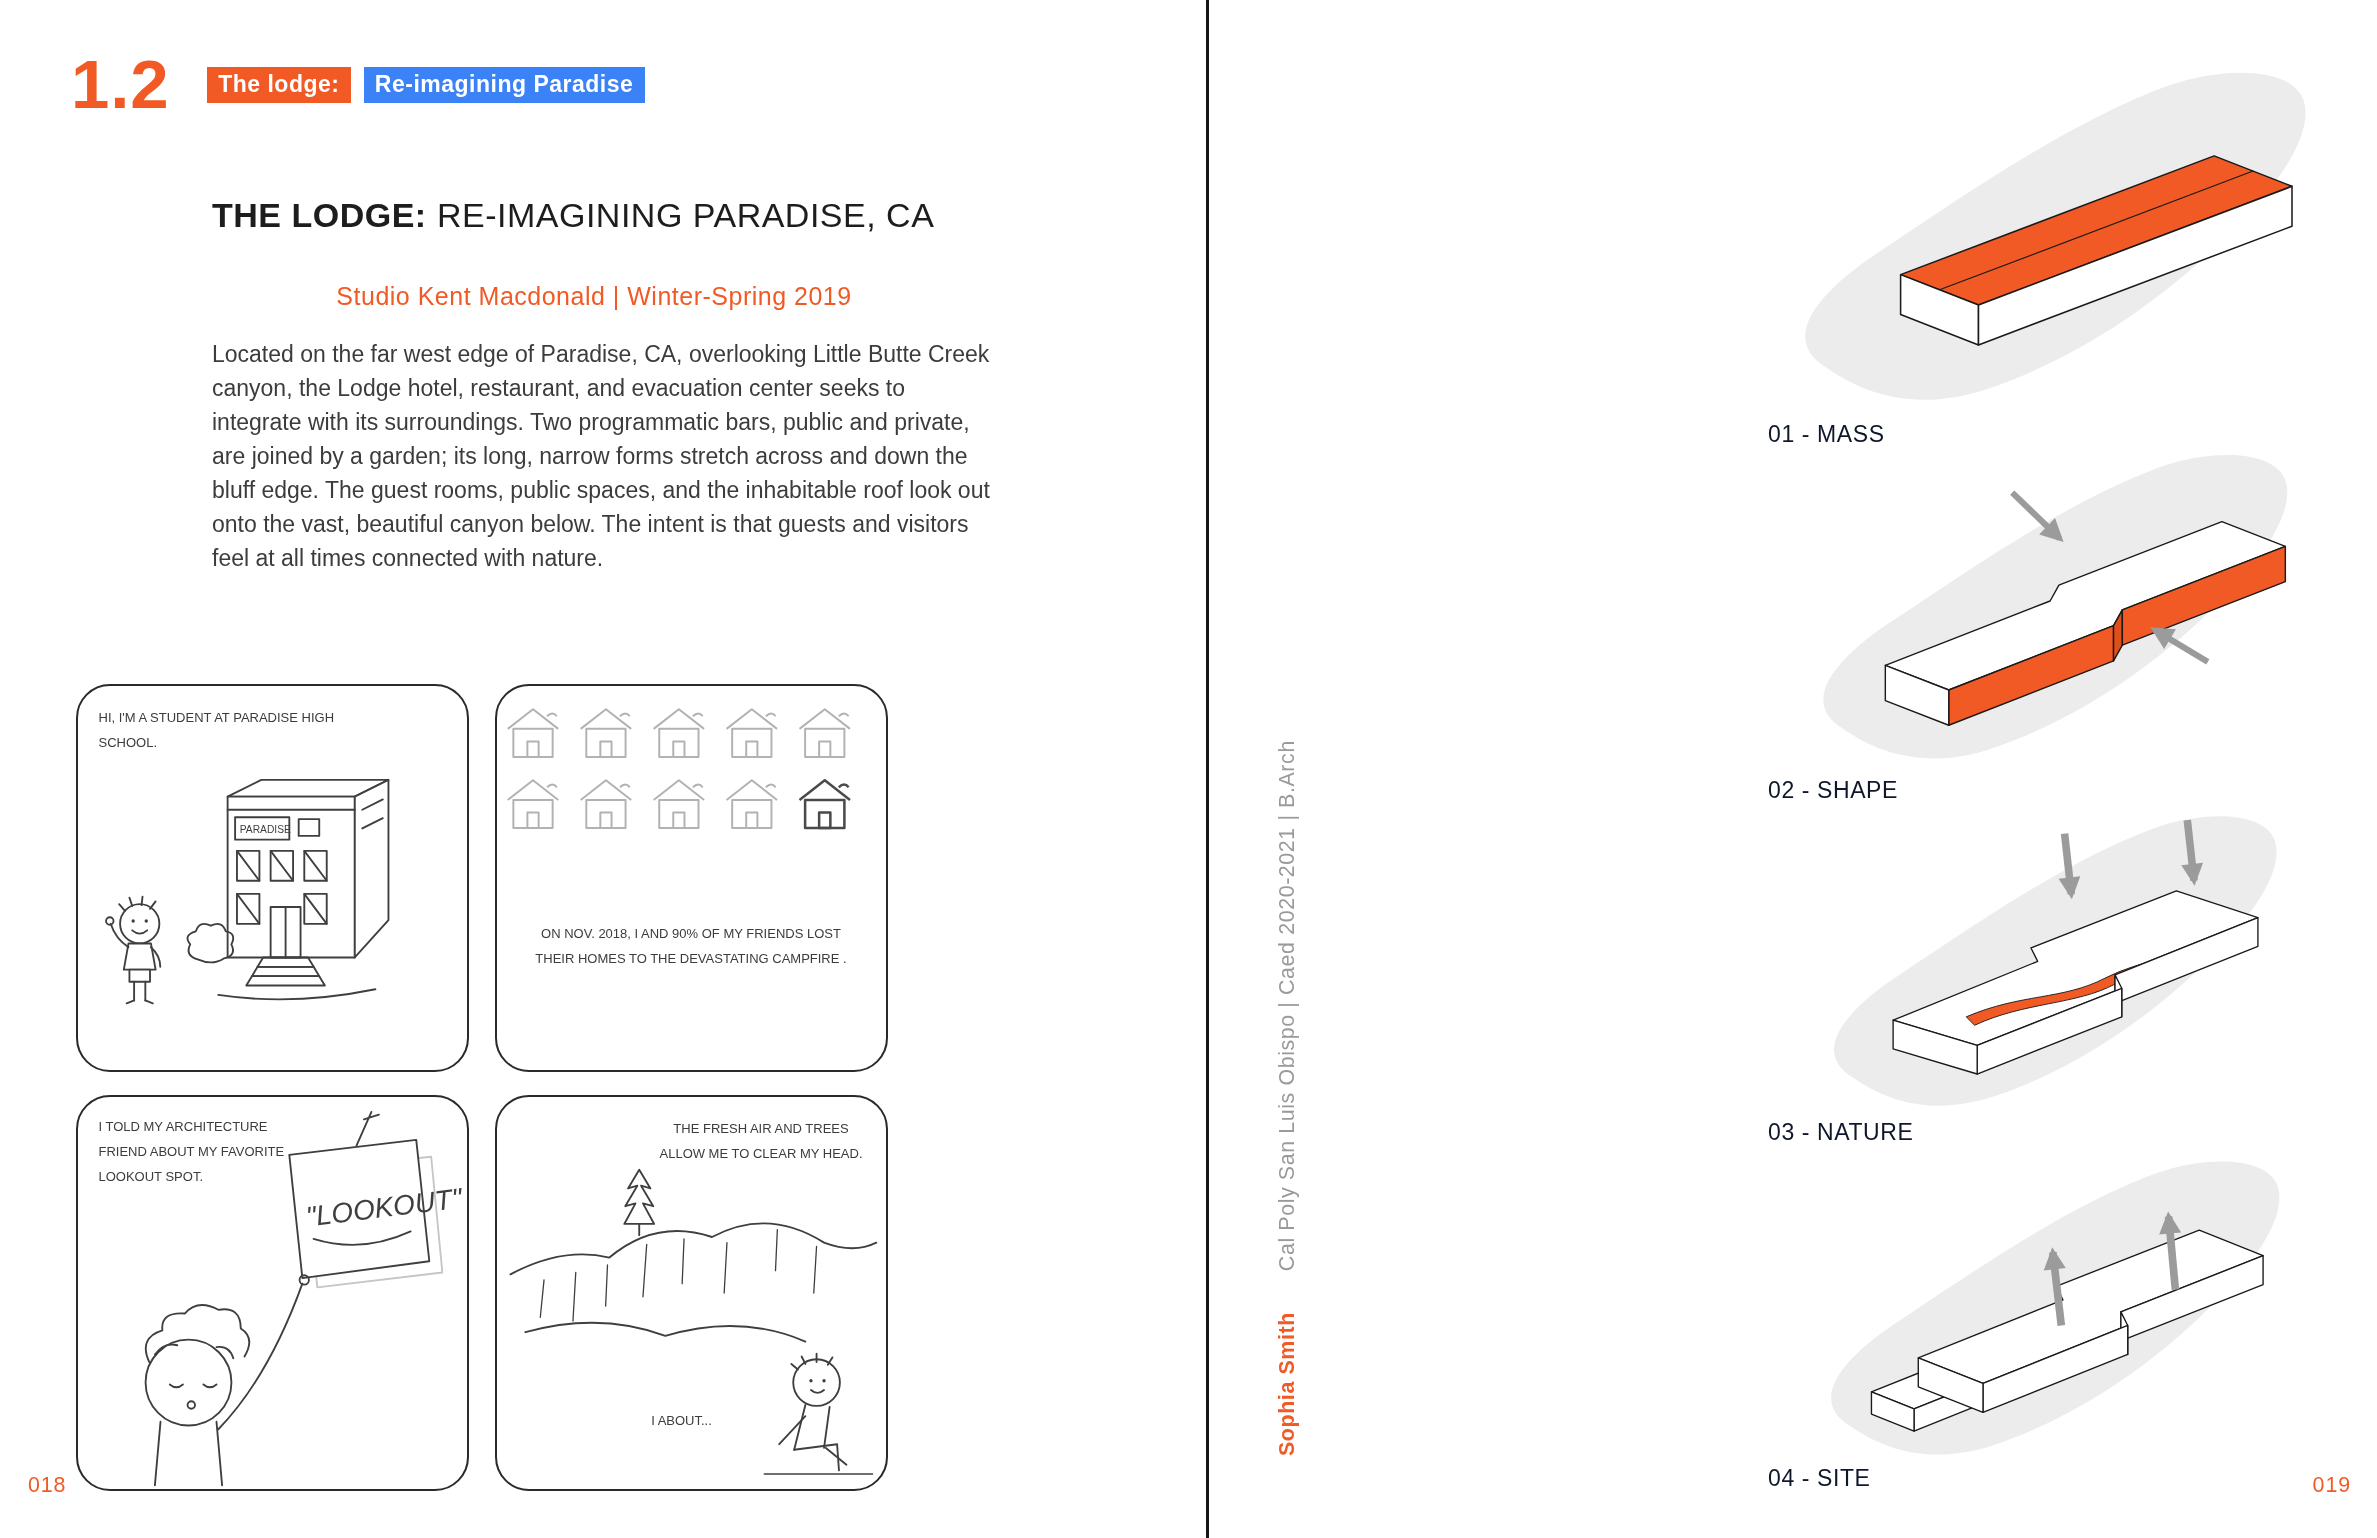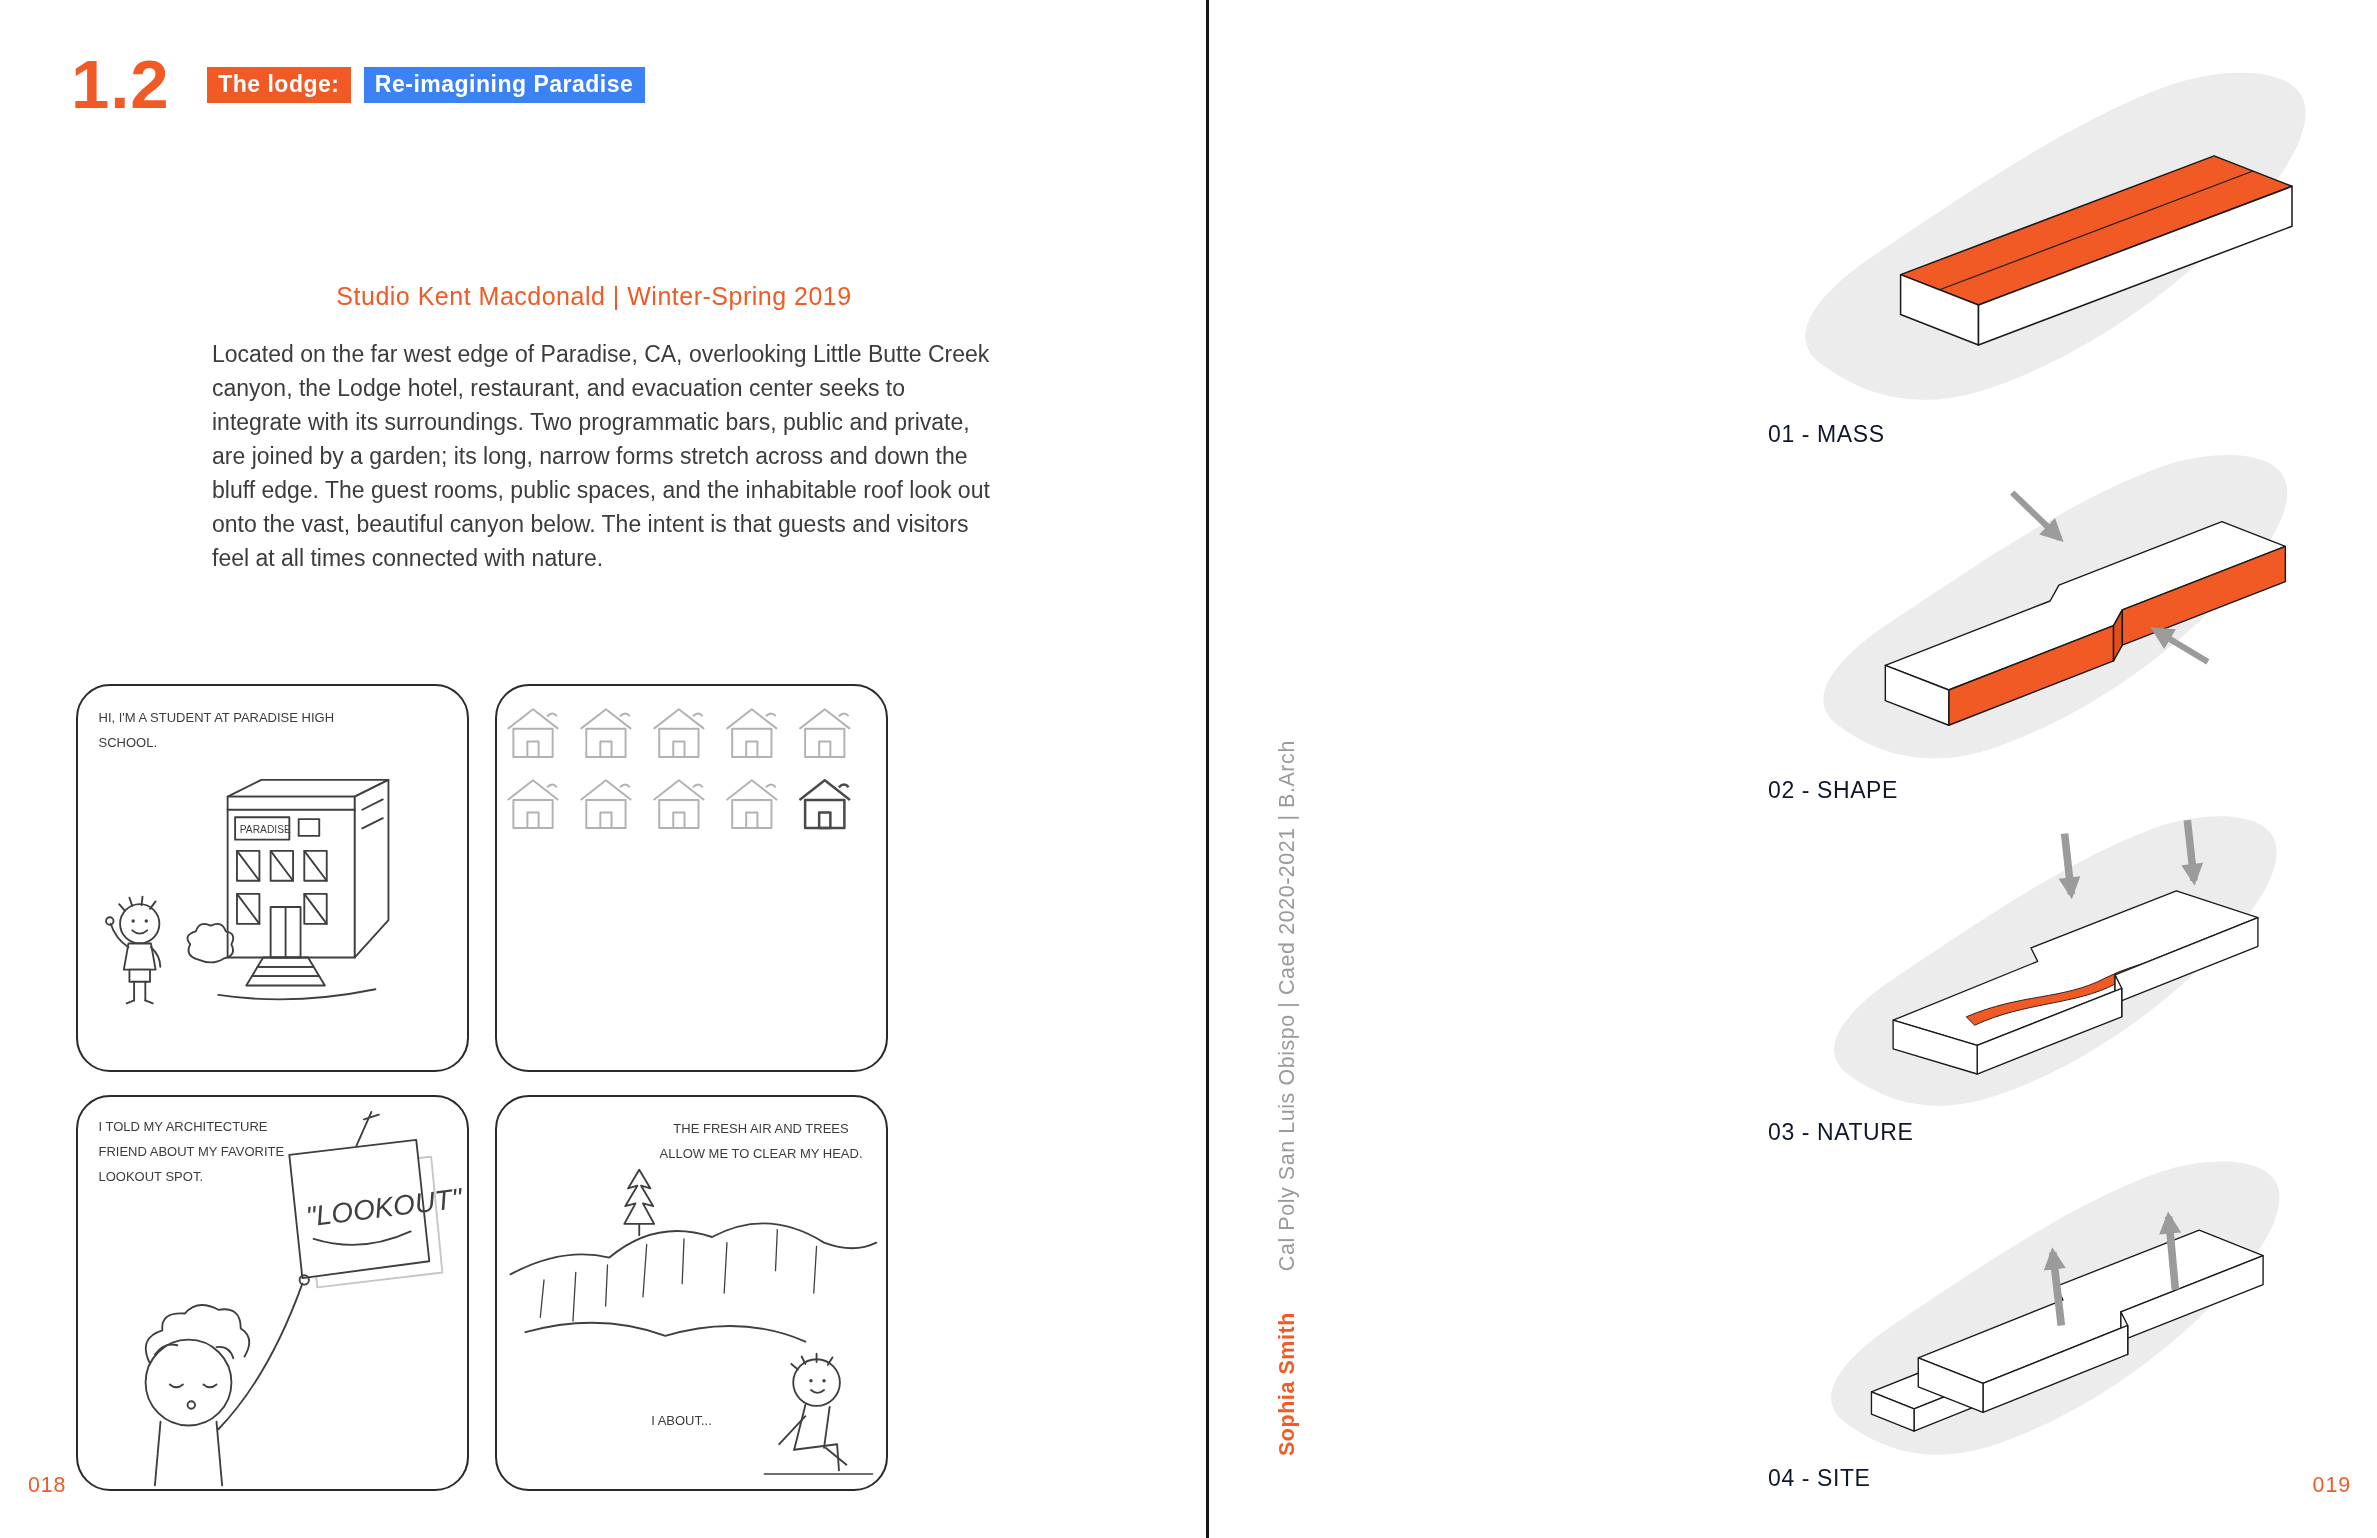--- a/index.html
+++ b/index.html
@@ -56,20 +56,23 @@
 <body>
 
 <div class="sheet">
 
   <div class="section-number">1.2</div>
   <div class="tags">
     <span class="tag tag-orange">The lodge:</span>
     <span class="tag tag-black">Re-imagining Paradise</span>
   </div>
 
+  <div class="title">
+    <span class="bold">THE LODGE:</span><span class="rest">RE-IMAGINING PARADISE, CA</span>
+  </div>
   <div class="studio">Studio Kent Macdonald | Winter-Spring 2019</div>
   <div class="paragraph">Located on the far west edge of Paradise, CA,  overlooking Little Butte Creek canyon, the Lodge hotel, restaurant, and evacuation center seeks to integrate with its surroundings. Two programmatic bars, public and private, are joined by a garden; its long, narrow forms stretch across and down the bluff edge. The guest rooms, public spaces, and the inhabitable roof look out onto the vast, beautiful canyon below. The intent is that guests and visitors feel at all times connected with nature.</div>
 
   <div class="comic">
 
     <div class="panel">
       <div class="caption cap1">HI, I'M A STUDENT AT PARADISE HIGH SCHOOL.</div>
       <svg viewBox="0 0 416 410">
         <g stroke="#3f3f3f" stroke-width="2" fill="none" stroke-linecap="round" stroke-linejoin="round">
           <g>
@@ -136,20 +139,21 @@
           <use href="#hsym" transform="translate(322,20) scale(1.5)"></use>
           <use href="#hsym" transform="translate(10,96) scale(1.5)"></use>
           <use href="#hsym" transform="translate(88,96) scale(1.5)"></use>
           <use href="#hsym" transform="translate(166,96) scale(1.5)"></use>
           <use href="#hsym" transform="translate(244,96) scale(1.5)"></use>
         </g>
         <g stroke="#4a4a4a" stroke-width="1.8" fill="none" stroke-linejoin="round">
           <use href="#hsym" transform="translate(322,96) scale(1.5)"></use>
         </g>
       </svg>
+      <div class="caption cap2">ON NOV. 2018, I AND 90% OF MY FRIENDS LOST THEIR HOMES TO THE DEVASTATING CAMPFIRE .</div>
     </div>
 
     <div class="panel">
       <div class="caption cap3">I TOLD MY ARCHITECTURE FRIEND ABOUT MY FAVORITE LOOKOUT SPOT.</div>
       <svg viewBox="0 0 416 420">
         <g stroke="#3f3f3f" stroke-width="2" fill="none" stroke-linecap="round" stroke-linejoin="round">
           <polygon points="244,78 378,64 390,188 256,204" stroke="#c6c6c6" fill="#fff"></polygon>
           <g>
             <polygon points="226,62 362,46 376,176 240,194" fill="#fff"></polygon>
             <path d="M298 52 L314 16 M306 24 l16 -5"></path>

